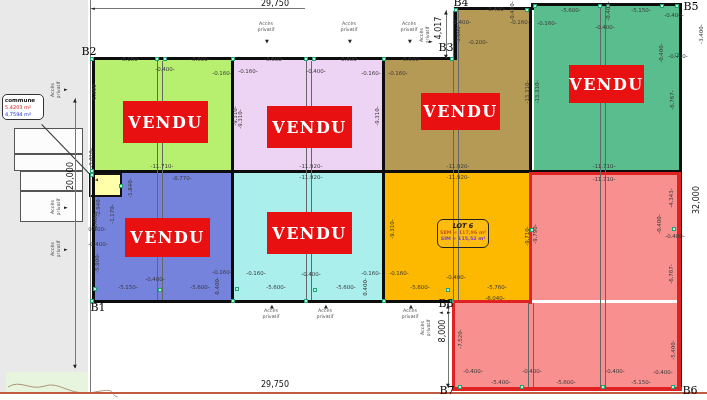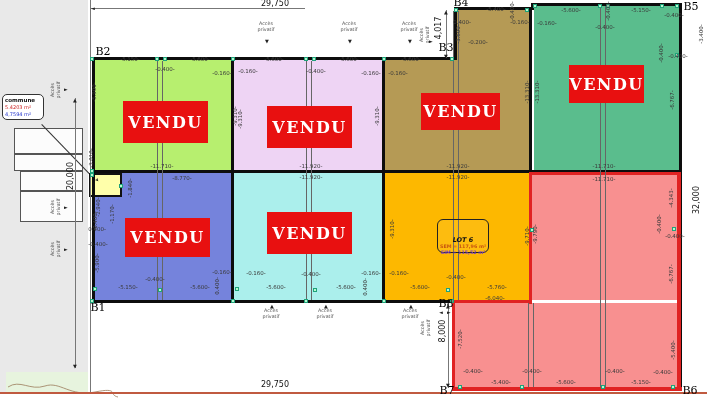--- a/index.html
+++ b/index.html
@@ -23,21 +23,21 @@
   .dim.rot{transform:translate(-50%,-50%) rotate(-90deg);}
   .bigdim{position:absolute;font-size:8px;color:#111;white-space:nowrap;
           transform:translate(-50%,-50%);line-height:1;}
   .bigdim.rot{transform:translate(-50%,-50%) rotate(-90deg);}
   .corner{position:absolute;font-family:"DejaVu Serif",serif;font-size:11px;color:#000;
           transform:translate(-50%,-50%);line-height:1;white-space:nowrap;}
   .vendu{position:absolute;background:#e81010;display:flex;align-items:center;justify-content:center;
          color:#fff;font-family:"DejaVu Serif",serif;font-weight:bold;font-size:16px;
          letter-spacing:1.5px;}
   .lot{position:absolute;border:1px solid #222;border-radius:6px;background:rgba(255,255,255,0.06);
-       text-align:center;padding:16px 1px;line-height:1.25;}
+       text-align:center;padding:2px 1px;line-height:1.25;}
   .lot-title{font-size:6.5px;font-weight:bold;font-style:italic;color:#111;}
   .lot-sem{font-size:4.8px;font-weight:bold;color:#c8560f;white-space:nowrap;}
   .lot-sim{font-size:4.8px;font-weight:bold;color:#7a3fc0;white-space:nowrap;}
   .access{position:absolute;font-size:4.8px;color:#555;text-align:center;line-height:1.15;
           transform:translate(-50%,-50%);white-space:nowrap;}
   .access.rot{transform:translate(-50%,-50%) rotate(-90deg);}
   .access span{display:block;}
   .arrow{position:absolute;font-size:5px;color:#222;transform:translate(-50%,-50%);line-height:1;}
   .commune{position:absolute;left:2px;top:94px;width:42px;background:#fff;border:1px solid #333;
            border-radius:5px;padding:2px 2px;line-height:1.3;z-index:40;}
@@ -243,21 +243,21 @@
     <div class="dim" style="left: 663px; top: 373px;">-0.400-</div>
 
   <div class="bigdim" style="left: 275px; top: 4px;">29,750</div>
     <div class="bigdim" style="left: 275px; top: 385px;">29,750</div>
     <div class="bigdim rot" style="left: 697px; top: 200px;">32,000</div>
     <div class="bigdim rot" style="left: 71px; top: 176px;">20,000</div>
     <div class="bigdim rot" style="left: 439px; top: 28px;">4,017</div>
     <div class="bigdim rot" style="left: 443px; top: 331px;">8,000</div>
 
   <div class="corner" style="left: 98px; top: 307px;">B1</div>
-    <div class="corner" style="left: 103px; top: 51px;">B2</div>
+    <div class="corner" style="left: 89px; top: 51px;">B2</div>
     <div class="corner" style="left: 446px; top: 47px;">B3</div>
     <div class="corner" style="left: 461px; top: 2px;">B4</div>
     <div class="corner" style="left: 691px; top: 6px;">B5</div>
     <div class="corner" style="left: 690px; top: 390px;">B6</div>
     <div class="corner" style="left: 447px; top: 390px;">B7</div>
     <div class="corner" style="left: 446px; top: 303px;">B8</div>
 
   <div class="access rot" style="left: 56px; top: 90px;">
       <span>Accès</span>
       <span>privatif</span>

